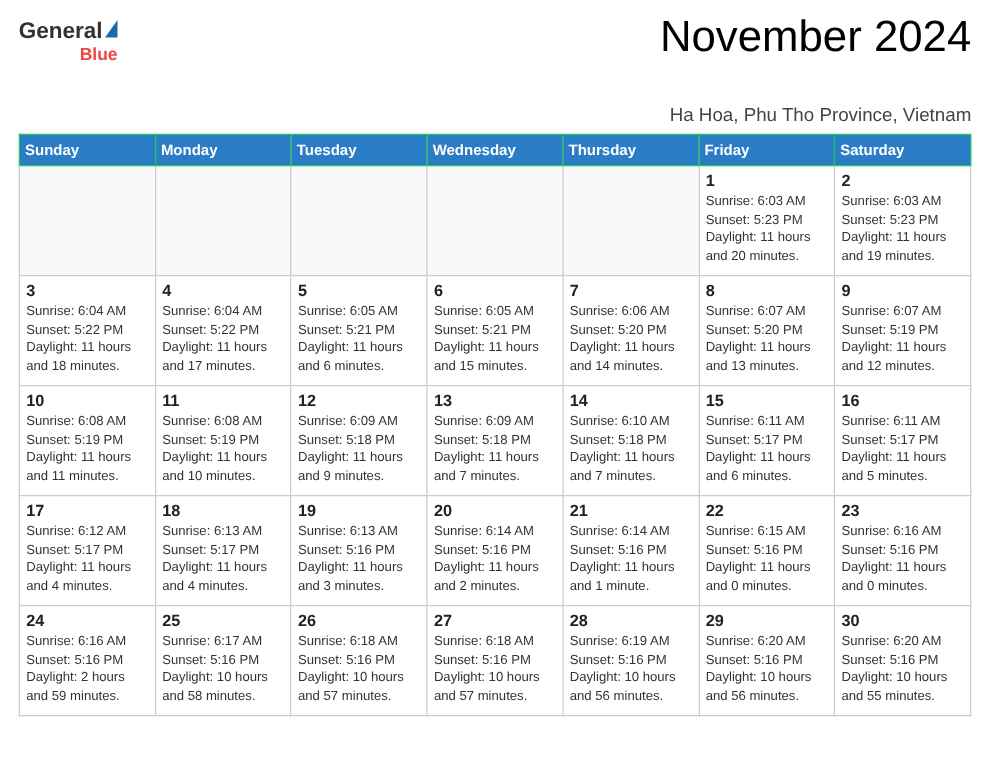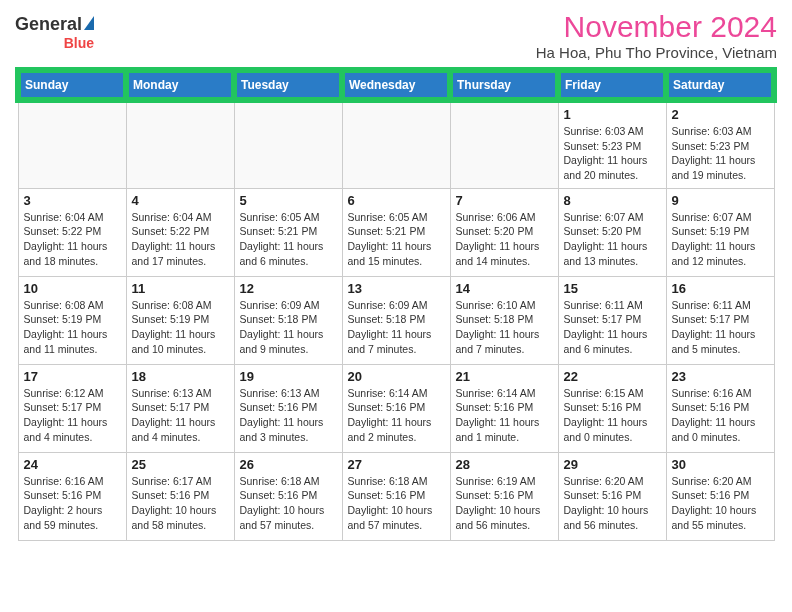--- a/index.html
+++ b/index.html
@@ -42,41 +42,42 @@
       vertical-align: middle;
     }
     .logo-line {
       display: flex;
       align-items: baseline;
     }
     .title-area {
       text-align: right;
     }
     .month-title {
-      font-size: 30px;
+      font-size: 35px;
       font-weight: normal;
-      color: #ec4899;
+      color: #000000;
     }
     .subtitle {
       font-size: 15px;
       color: #444;
+      margin-top: 34px;
     }
     table {
       width: 100%;
       border-collapse: collapse;
       table-layout: fixed;
     }
     th {
       background-color: #2a7cc7;
       color: #fff;
       font-size: 12px;
       font-weight: bold;
       padding: 5px 4px;
       text-align: left;
-      border: 6px solid #22c55e;
+      border: 1px solid #22c55e;
     }
     td {
       border: 1px solid #ccc;
       vertical-align: top;
       padding: 4px 5px;
       font-size: 10.5px;
       color: #222;
       height: 88px;
       background: #fff;
     }

